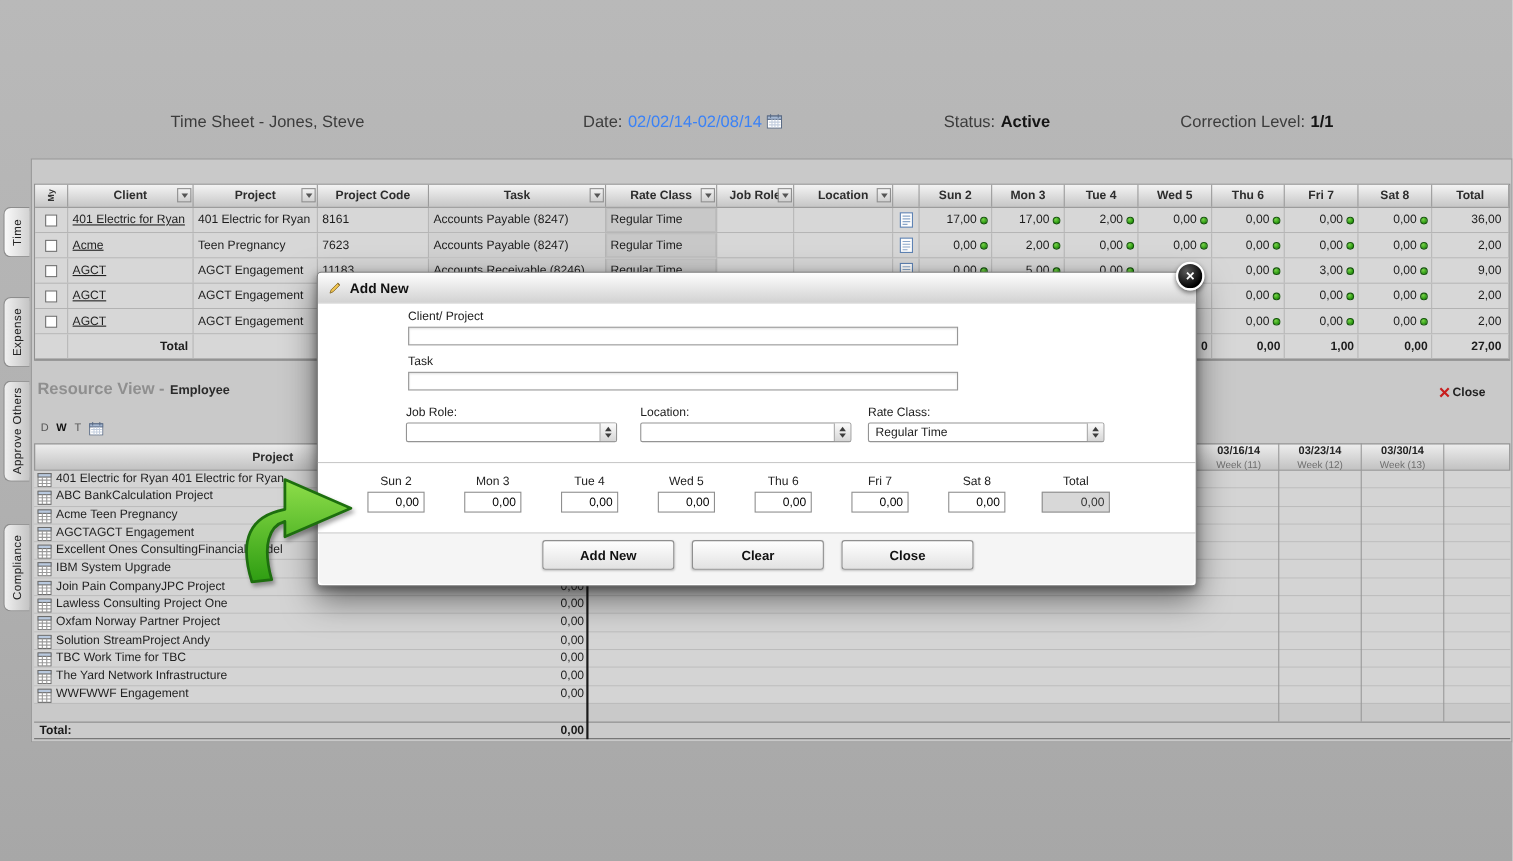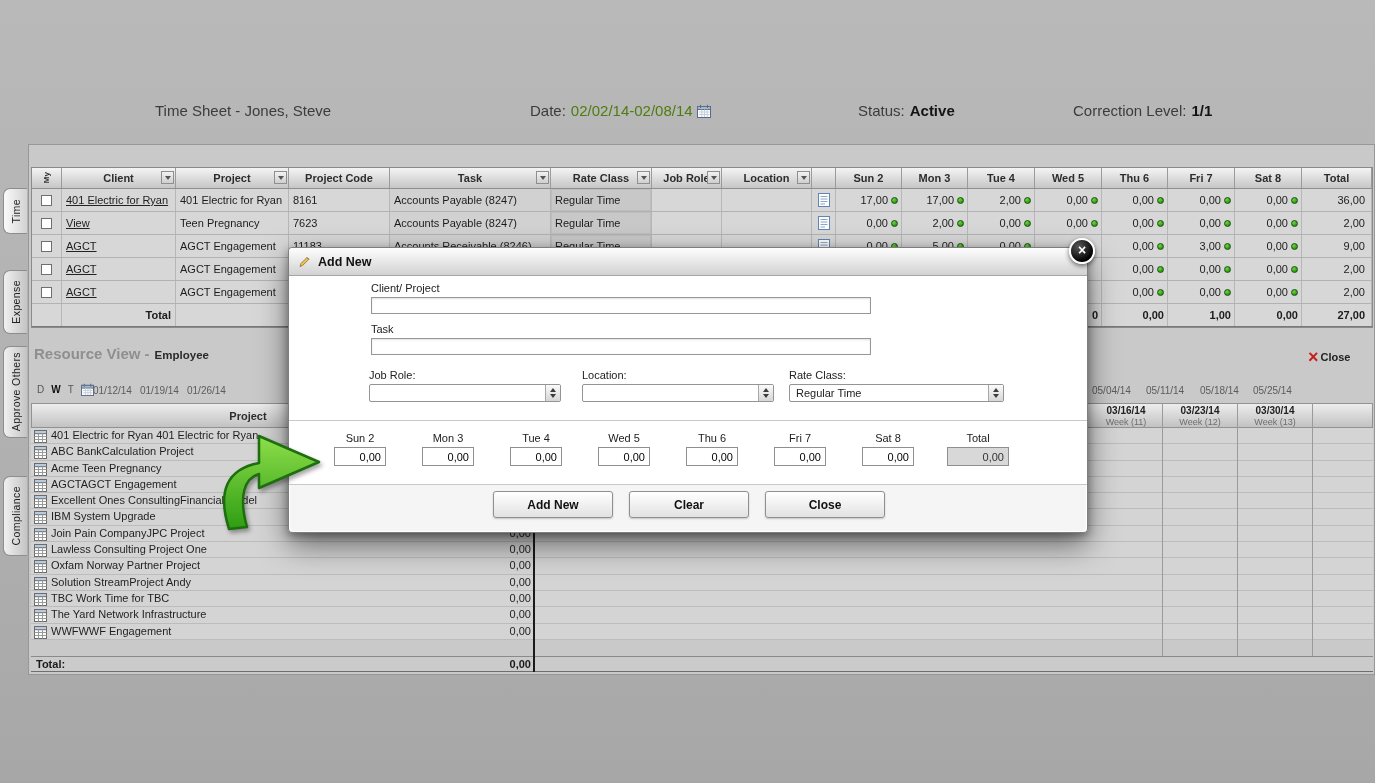--- a/index.html
+++ b/index.html
@@ -10,21 +10,21 @@
     -webkit-font-smoothing:antialiased;cursor:default;
   }
   #stage{position:absolute;inset:0;}
   .content-panel{position:absolute;left:28px;top:144px;width:1347px;height:531px;
     background:#c9c9c9;border:1px solid #979797;box-sizing:border-box;}
 
   
   .app-header{position:absolute;top:102px;left:0;width:100%;height:22px;font-size:15px;color:#3c3c3c;}
   .hgroup{position:absolute;top:0;white-space:nowrap;}
   .hgroup .hv{margin-left:5px;}
-  .hval-blue{color:#4d7c0f;}
+  .hval-blue{color:#3b82f6;}
   .hval-bold{font-weight:bold;color:#141414;}
   .cal-icon{vertical-align:-2px;margin-left:4px;}
 
   
   .side-tab{position:absolute;left:3px;width:24px;box-sizing:border-box;
     background:linear-gradient(90deg,#f0f0f0,#c4c4c4);
     border:1px solid #8d8d8d;border-right:none;border-radius:7px 0 0 7px;
     display:flex;align-items:center;justify-content:center;font-size:10.5px;color:#222;cursor:pointer;}
   .side-tab.active{background:linear-gradient(90deg,#fafafa,#d2d2d2);}
   .side-tab span{writing-mode:vertical-rl;transform:rotate(180deg);letter-spacing:.4px;white-space:nowrap;}
@@ -274,21 +274,21 @@
         </div>
         <div class="ts-cell num" style="width: 70px; padding-right: 6px;">
           <span>36,00</span>
         </div>
       </div>
       <div class="ts-row">
         <div class="ts-cell" style="width: 30px;">
           <span class="cb"></span>
         </div>
         <div class="ts-cell" style="width: 114px;">
-          <span class="link">View</span>
+          <span class="link">Acme</span>
         </div>
         <div class="ts-cell" style="width: 113px;">Teen Pregnancy</div>
         <div class="ts-cell" style="width: 101px;">7623</div>
         <div class="ts-cell task-cell" style="width: 161px;">Accounts Payable (8247)</div>
         <div class="ts-cell rate-cell" style="width: 101px;">Regular Time</div>
         <div class="ts-cell" style="width: 70px;"></div>
         <div class="ts-cell" style="width: 90px;"></div>
         <div class="ts-cell" style="width: 24px; justify-content: center;">
           <span class="note-icon-wrap">
             <svg width="14" height="16" viewBox="0 0 14 16">
@@ -507,29 +507,20 @@
         <span class="rv-mode selected">W</span>
         <span class="rv-mode">T</span>
       </span>
     <svg width="13" height="13" viewBox="0 0 14 14">
         <rect x="0.5" y="2.5" width="13" height="11" fill="#fff" stroke="#5a6b85"></rect>
         <rect x="0.5" y="2.5" width="13" height="3" fill="#a6b9d4" stroke="#5a6b85"></rect>
         <path d="M3.5 0.8 V4 M10.5 0.8 V4" stroke="#5a6b85"></path>
         <path d="M2 8 H12.5 M2 10.5 H12.5 M4.8 5.5 V13 M7.5 5.5 V13 M10.2 5.5 V13" stroke="#c3cede" fill="none"></path>
       </svg>
   </div>
-  <div id="rv-links">
-      <span class="rv-link" style="left: 93px;">01/12/14</span>
-      <span class="rv-link" style="left: 140px;">01/19/14</span>
-      <span class="rv-link" style="left: 187px;">01/26/14</span>
-      <span class="rv-link" style="left: 1092px;">05/04/14</span>
-      <span class="rv-link" style="left: 1146px;">05/11/14</span>
-      <span class="rv-link" style="left: 1200px;">05/18/14</span>
-      <span class="rv-link" style="left: 1253px;">05/25/14</span>
-    </div>
   <div id="rv-weekhead">
       <span class="rv-proj-head">Project</span>
       <div class="rv-week" style="left: 1057px;">
         <div class="d">03/16/14</div>
         <div class="w">Week (11)</div>
       </div>
       <div class="rv-week" style="left: 1131px;">
         <div class="d">03/23/14</div>
         <div class="w">Week (12)</div>
       </div>

